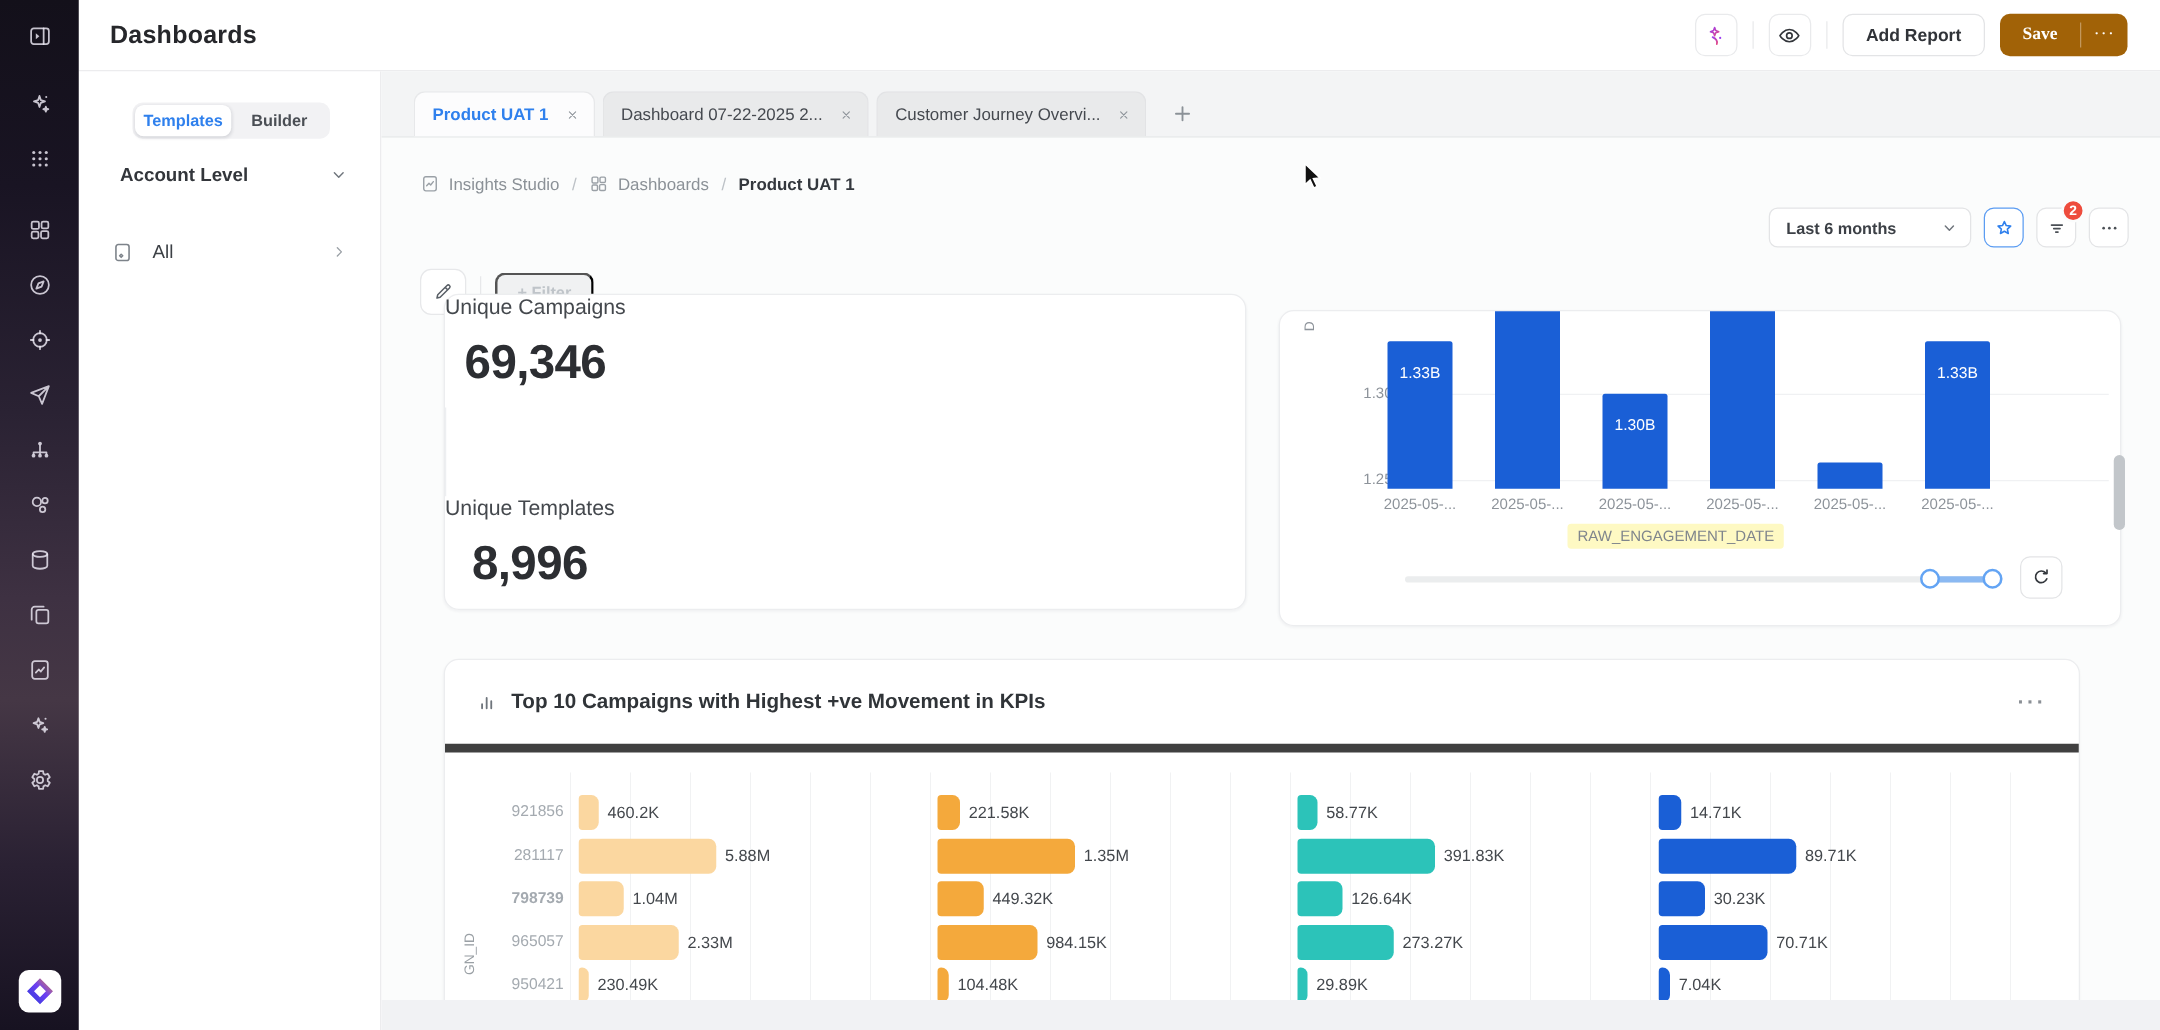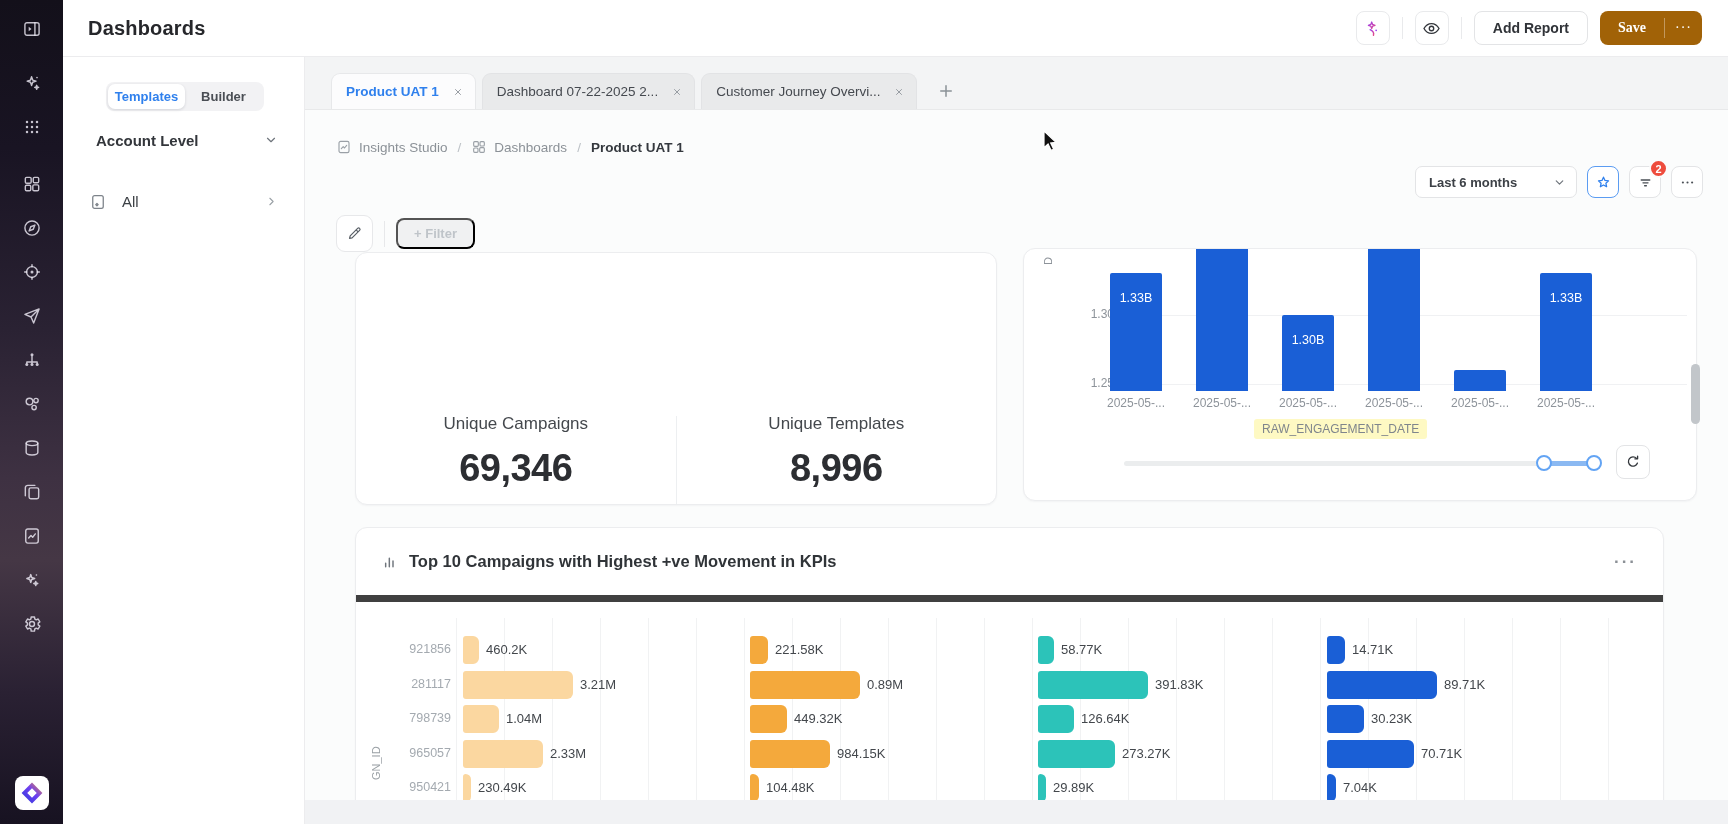--- a/index.html
+++ b/index.html
@@ -91,21 +91,21 @@
   .pencil-btn { width:37px; height:37px; border:1px solid #e7e8ea; border-radius:9px; background:#fff;
     display:flex; align-items:center; justify-content:center; color:#595f66; cursor:pointer; }
   .pencil-btn svg { width:17px; height:17px; }
   .tb-div { width:1px; height:26px; background:#e7e8ea; margin:0 11px; }
   .filter-btn { height:31px; padding:0 16px; border-radius:8px; background:#f0f1f2; color:#bfc4c9;
     font-size:13px; font-weight:700; display:flex; align-items:center; cursor:pointer; }
 
   
   .card { position:absolute; background:#fff; border:1px solid #ecedef; border-radius:12px;
     box-shadow:0 1px 2px rgba(25,30,40,.04); }
-  .kpi-card { left:50px; top:195px; width:642px; height:253px; display:flex; align-items:flex-end; }
+  .kpi-card { left:50px; top:178px; width:642px; height:253px; display:flex; align-items:flex-start;flex-direction:column; }
   .kpi-cell { flex:1; text-align:center; padding-bottom:14px; }
   .kpi-label { font-size:17px; color:#44484d; margin-bottom:13px; }
   .kpi-value { font-size:38px; font-weight:700; color:#2c2e32; letter-spacing:-.5px; }
   .kpi-div { width:1px; height:88px; background:#edeff1; }
 
   .chart-card { left:718px; top:191px; width:674px; height:253px; overflow:hidden; }
   .c1-ylab { position:absolute; left:20px; top:6px; font-size:11px; color:#8d939a; transform:rotate(-90deg); }
   .c1-grid { position:absolute; left:103px; width:560px; height:1px; background:#f0f1f3; }
   .c1-tick { position:absolute; left:38px; width:60px; text-align:right; font-size:12px; color:#8d939a; }
   .c1-bar { position:absolute; width:52px; background:#1a5fd6; border-radius:2px 2px 0 0; }
@@ -486,37 +486,37 @@
             <path d="M5.5 19v-5M11 19V6.5M16.5 19v-8.5"></path>
           </svg>
       </span>
       <span class="big-title">Top 10 Campaigns with Highest +ve Movement in KPIs</span>
       <span class="big-more">···</span>
     </div>
     <div class="c2-grid"></div>
     <span class="c2-ylab">GN_ID</span>
   <div class="c2-cat" style="top: 114px;">921856</div>
       <div class="c2-cat" style="top: 148.5px;">281117</div>
-      <div class="c2-cat" style="top: 183px;">798739</div>
+      <div class="c2-cat" style="top: 183px; font-weight: bold;">798739</div>
       <div class="c2-cat" style="top: 217.5px;">965057</div>
       <div class="c2-cat" style="top: 252px;">950421</div>
       <div class="c2-bar" style="left: 107px; top: 108px; width: 16px; background: rgb(251, 215, 160);"></div>
       <div class="c2-val" style="left: 130px; top: 114px;">460.2K</div>
       <div class="c2-bar" style="left: 107px; top: 142.5px; width: 110px; background: rgb(251, 215, 160);"></div>
-      <div class="c2-val" style="left: 224px; top: 148.5px;">3.21M</div>
+      <div class="c2-val" style="left: 224px; top: 148.5px;">5.88M</div>
       <div class="c2-bar" style="left: 107px; top: 177px; width: 36px; background: rgb(251, 215, 160);"></div>
       <div class="c2-val" style="left: 150px; top: 183px;">1.04M</div>
       <div class="c2-bar" style="left: 107px; top: 211.5px; width: 80px; background: rgb(251, 215, 160);"></div>
       <div class="c2-val" style="left: 194px; top: 217.5px;">2.33M</div>
       <div class="c2-bar" style="left: 107px; top: 246px; width: 8px; background: rgb(251, 215, 160);"></div>
       <div class="c2-val" style="left: 122px; top: 252px;">230.49K</div>
       <div class="c2-bar" style="left: 394px; top: 108px; width: 18px; background: rgb(244, 169, 60);"></div>
       <div class="c2-val" style="left: 419px; top: 114px;">221.58K</div>
       <div class="c2-bar" style="left: 394px; top: 142.5px; width: 110px; background: rgb(244, 169, 60);"></div>
-      <div class="c2-val" style="left: 511px; top: 148.5px;">0.89M</div>
+      <div class="c2-val" style="left: 511px; top: 148.5px;">1.35M</div>
       <div class="c2-bar" style="left: 394px; top: 177px; width: 37px; background: rgb(244, 169, 60);"></div>
       <div class="c2-val" style="left: 438px; top: 183px;">449.32K</div>
       <div class="c2-bar" style="left: 394px; top: 211.5px; width: 80px; background: rgb(244, 169, 60);"></div>
       <div class="c2-val" style="left: 481px; top: 217.5px;">984.15K</div>
       <div class="c2-bar" style="left: 394px; top: 246px; width: 9px; background: rgb(244, 169, 60);"></div>
       <div class="c2-val" style="left: 410px; top: 252px;">104.48K</div>
       <div class="c2-bar" style="left: 682px; top: 108px; width: 16px; background: rgb(44, 195, 185);"></div>
       <div class="c2-val" style="left: 705px; top: 114px;">58.77K</div>
       <div class="c2-bar" style="left: 682px; top: 142.5px; width: 110px; background: rgb(44, 195, 185);"></div>
       <div class="c2-val" style="left: 799px; top: 148.5px;">391.83K</div>

